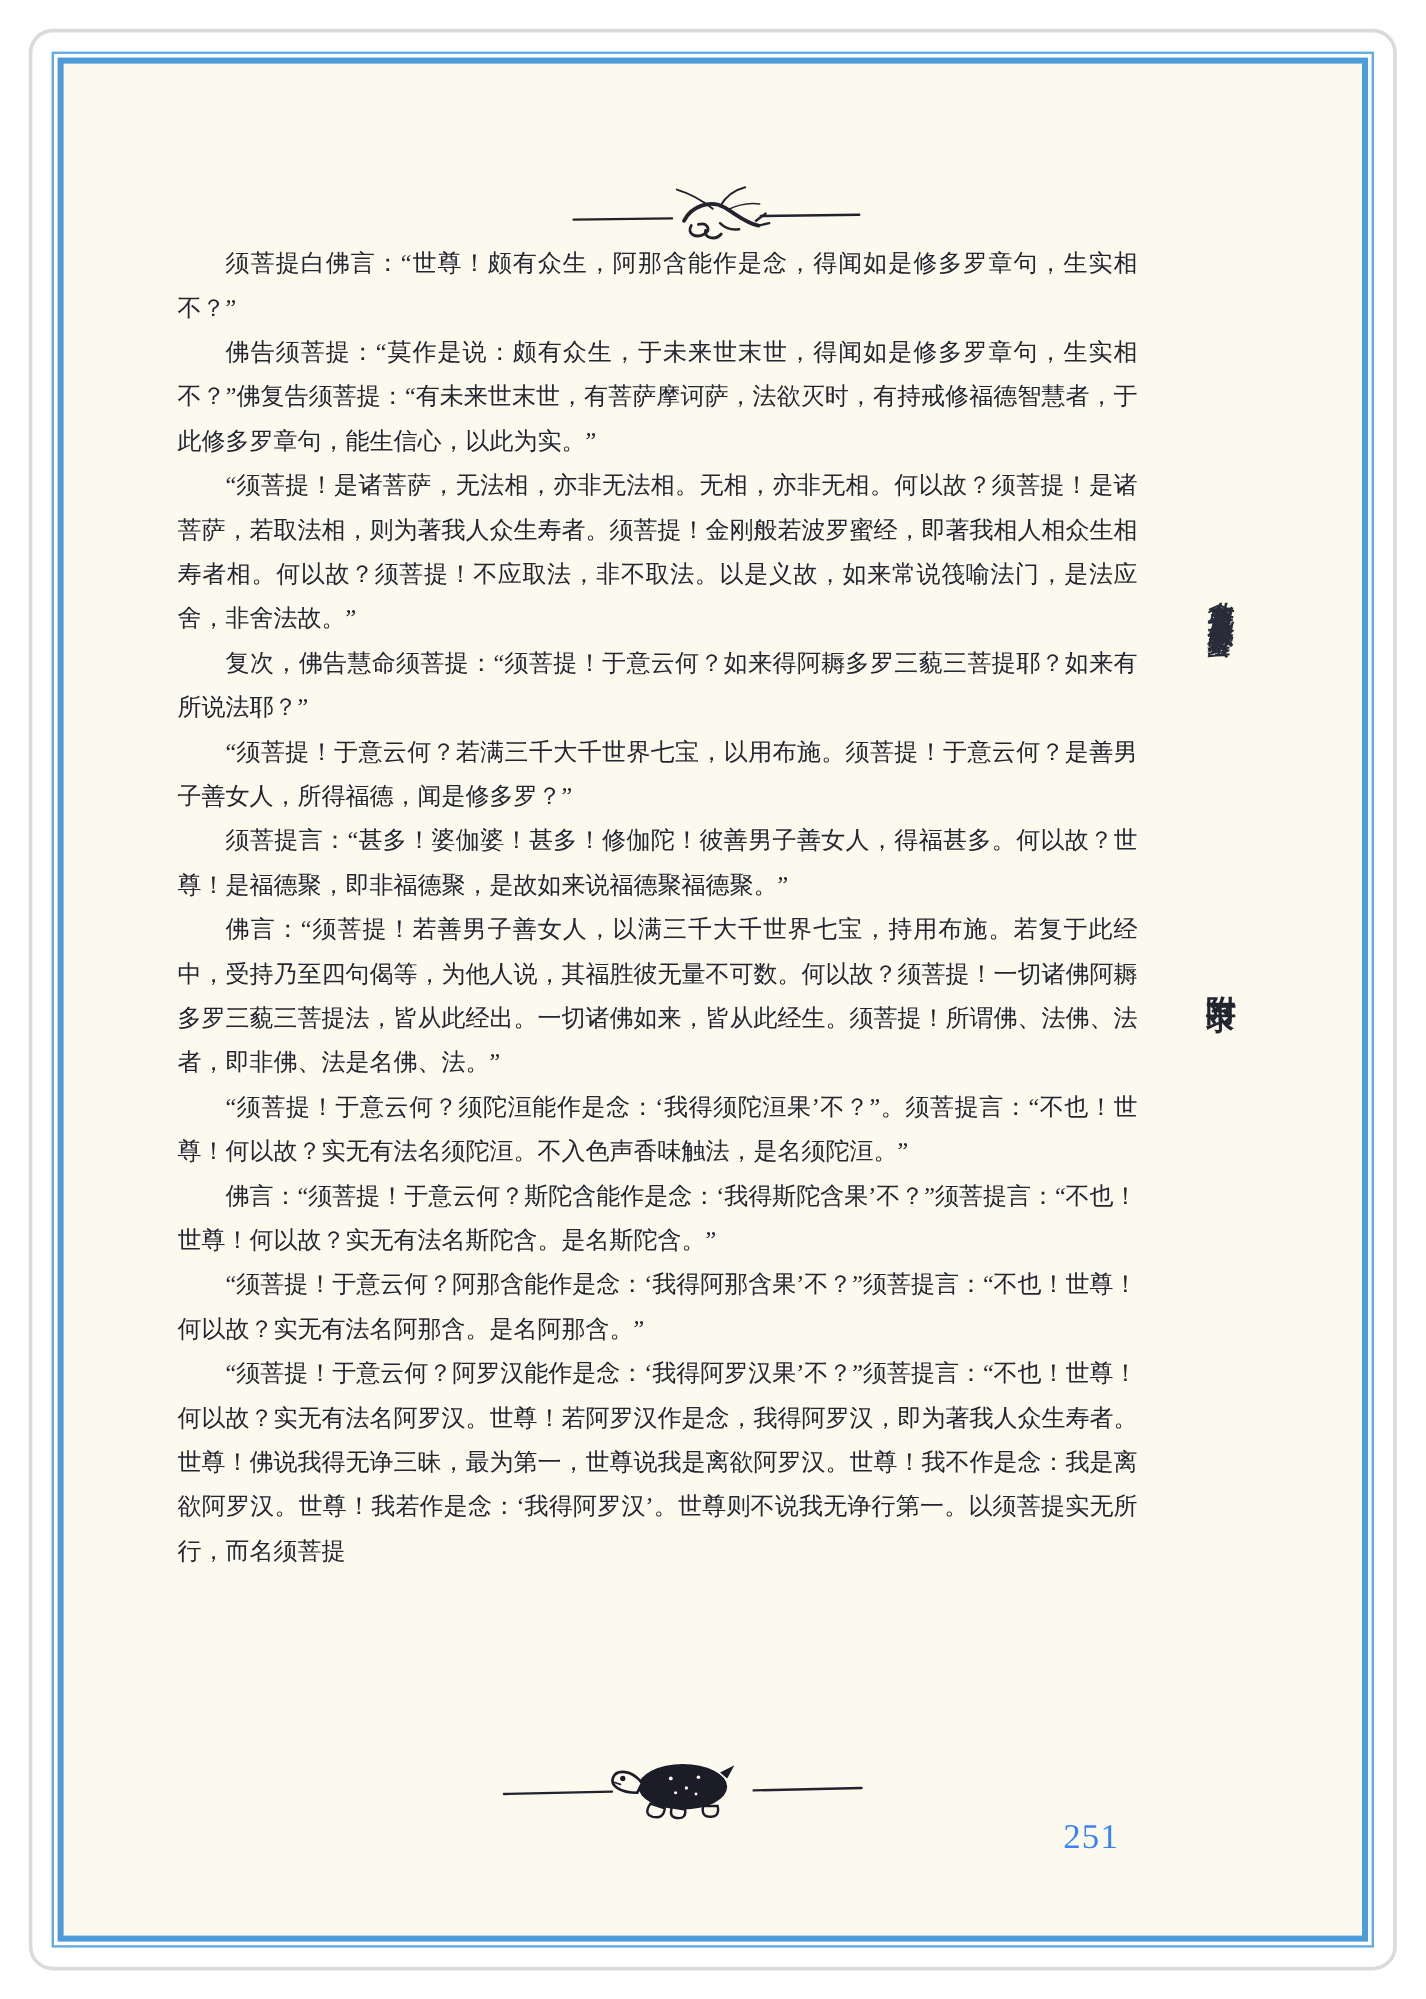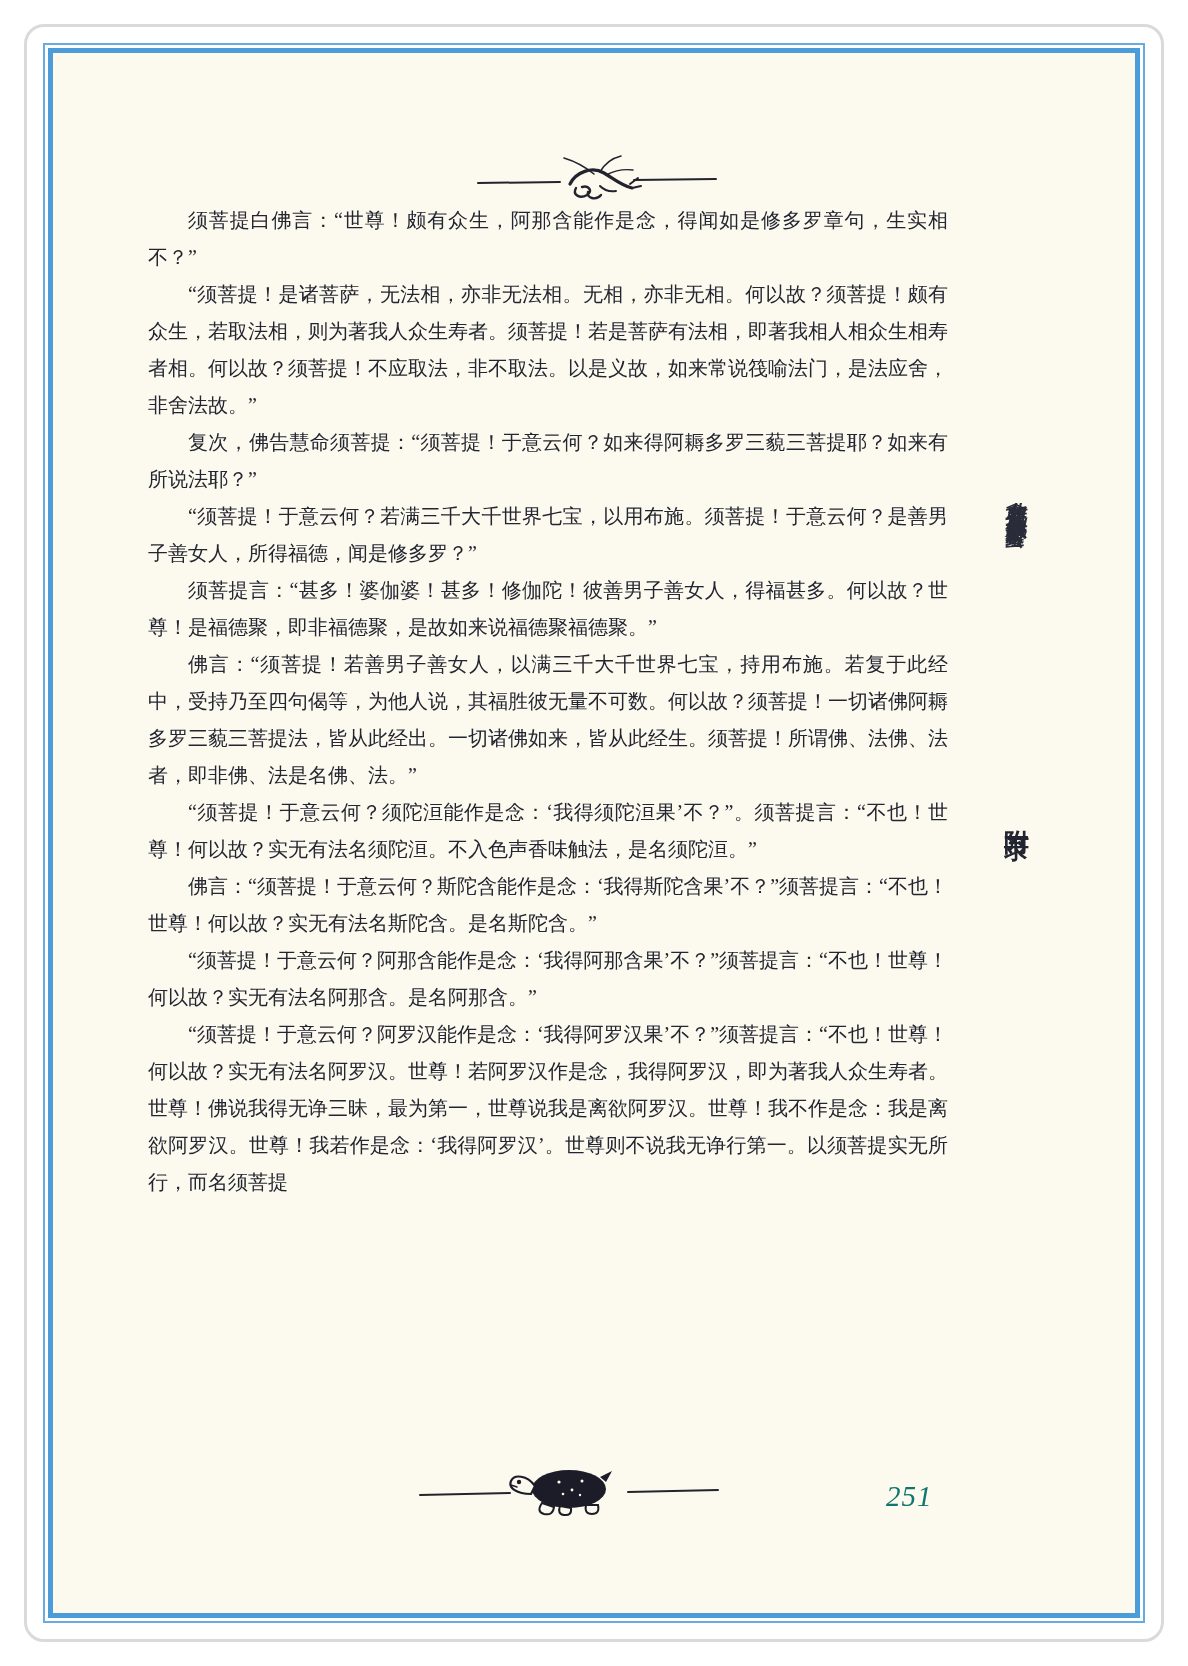--- a/index.html
+++ b/index.html
@@ -80,25 +80,24 @@
     left: 1000px; top: 810px;
     writing-mode: vertical-rl;
     text-orientation: upright;
     font-size: 25px;
     font-weight: bold;
     letter-spacing: 7px;
     color: #22242f;
   }
   .page-number {
     position: absolute;
-    left: 886px; top: 1480px;
+    left: 886px; top: 1515px;
     font-size: 29px;
-    color: #0f766e;
+    color: #3b82f6;
     letter-spacing: 1px;
-    font-style: italic;
   }
   .ink { stroke: #23232e; fill: none; stroke-linecap: round; }
 </style>
 </head>
 <body>
 
 <div class="page">
 
   <div class="page-edge"></div>
   <div class="frame-outer"></div>
@@ -115,21 +114,22 @@
 
     <path class="ink" d="M122 28 C112 20, 102 15, 92 12" stroke-width="1.6"></path>
     <path class="ink" d="M128 26 C133 17, 141 12, 149 10" stroke-width="1.6"></path>
     <path class="ink" d="M134 29 C144 24, 154 23, 161 24" stroke-width="1.4"></path>
 
     <path class="ink" d="M158 38 L166 32 M160 42 L169 40" stroke-width="2"></path>
   </svg>
 
   <div class="body-text">
       <p class="para">须菩提白佛言：“世尊！颇有众生，阿那含能作是念，得闻如是修多罗章句，生实相不？”</p>
-      <p class="para">“须菩提！是诸菩萨，无法相，亦非无法相。无相，亦非无相。何以故？须菩提！颇有众生，若取法相，则为著我人众生寿者。须菩提！若是菩萨有法相，即著我相人相众生相寿者相。何以故？须菩提！不应取法，非不取法。以是义故，如来常说筏喻法门，是法应舍，非舍法故。”</p>
+      <p class="para">佛告须菩提：“莫作是说：颇有众生，于未来世末世，得闻如是修多罗章句，生实相不？”佛复告须菩提：“有未来世末世，有菩萨摩诃萨，法欲灭时，有持戒修福德智慧者，于此修多罗章句，能生信心，以此为实。”</p>
+      <p class="para">“须菩提！是诸菩萨，无法相，亦非无法相。无相，亦非无相。何以故？须菩提！是诸菩萨，若取法相，则为著我人众生寿者。须菩提！金刚般若波罗蜜经，即著我相人相众生相寿者相。何以故？须菩提！不应取法，非不取法。以是义故，如来常说筏喻法门，是法应舍，非舍法故。”</p>
       <p class="para">复次，佛告慧命须菩提：“须菩提！于意云何？如来得阿耨多罗三藐三菩提耶？如来有所说法耶？”</p>
       <p class="para">“须菩提！于意云何？若满三千大千世界七宝，以用布施。须菩提！于意云何？是善男子善女人，所得福德，闻是修多罗？”</p>
       <p class="para">须菩提言：“甚多！婆伽婆！甚多！修伽陀！彼善男子善女人，得福甚多。何以故？世尊！是福德聚，即非福德聚，是故如来说福德聚福德聚。”</p>
       <p class="para">佛言：“须菩提！若善男子善女人，以满三千大千世界七宝，持用布施。若复于此经中，受持乃至四句偈等，为他人说，其福胜彼无量不可数。何以故？须菩提！一切诸佛阿耨多罗三藐三菩提法，皆从此经出。一切诸佛如来，皆从此经生。须菩提！所谓佛、法佛、法者，即非佛、法是名佛、法。”</p>
       <p class="para">“须菩提！于意云何？须陀洹能作是念：‘我得须陀洹果’不？”。须菩提言：“不也！世尊！何以故？实无有法名须陀洹。不入色声香味触法，是名须陀洹。”</p>
       <p class="para">佛言：“须菩提！于意云何？斯陀含能作是念：‘我得斯陀含果’不？”须菩提言：“不也！世尊！何以故？实无有法名斯陀含。是名斯陀含。”</p>
       <p class="para">“须菩提！于意云何？阿那含能作是念：‘我得阿那含果’不？”须菩提言：“不也！世尊！何以故？实无有法名阿那含。是名阿那含。”</p>
       <p class="para">“须菩提！于意云何？阿罗汉能作是念：‘我得阿罗汉果’不？”须菩提言：“不也！世尊！何以故？实无有法名阿罗汉。世尊！若阿罗汉作是念，我得阿罗汉，即为著我人众生寿者。世尊！佛说我得无诤三昧，最为第一，世尊说我是离欲阿罗汉。世尊！我不作是念：我是离欲阿罗汉。世尊！我若作是念：‘我得阿罗汉’。世尊则不说我无诤行第一。以须菩提实无所行，而名须菩提</p>
     </div>
 

